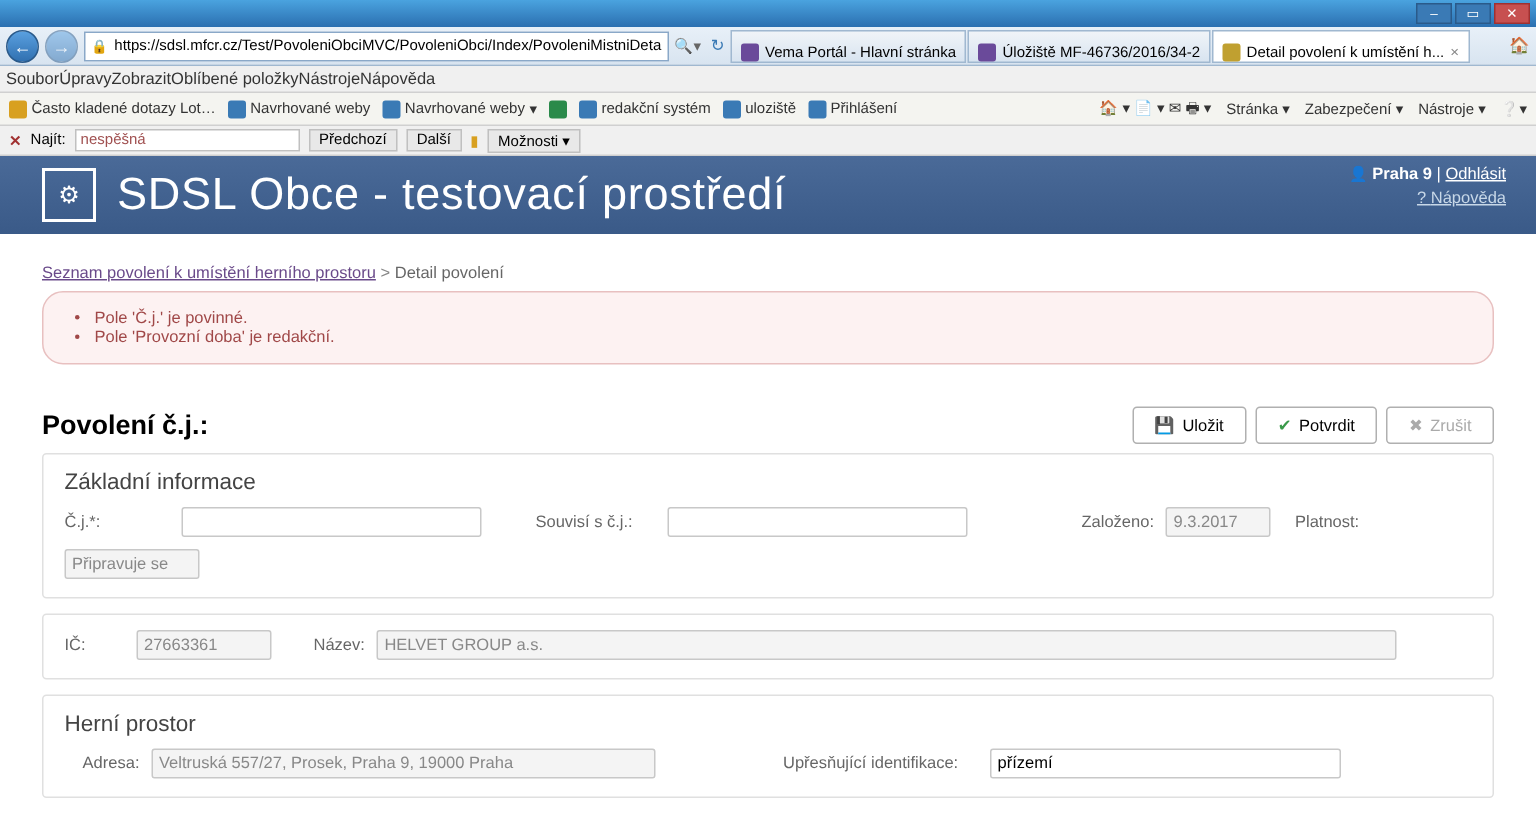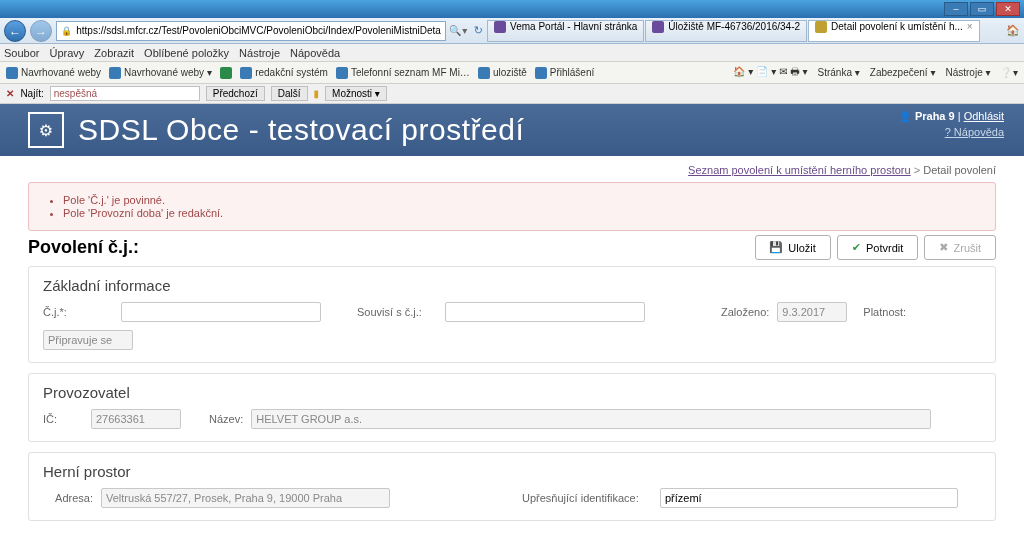--- a/index.html
+++ b/index.html
@@ -10,26 +10,26 @@
 .win-btns { display:flex; gap:2px; }
 .win-btn { width:24px; height:14px; background:#3a7ab5; border:1px solid #2a5a8a; color:#fff; font-size:9px; text-align:center; line-height:12px; }
 .win-btn.close { background:#c75050; border-color:#a03030; }
 
 .addr-bar { height:26px; background:linear-gradient(#e8f0f8,#d8e4f0); border-bottom:1px solid #a0b8d0; display:flex; align-items:center; padding:0 4px; gap:4px; }
 .nav-btn { width:22px; height:22px; border-radius:50%; background:linear-gradient(#5aa0e0,#3070b0); color:#fff; border:1px solid #2a5a8a; font-size:12px; text-align:center; line-height:20px; }
 .url-box { flex:0 0 310px; height:20px; background:#fff; border:1px solid #8aa8c8; font-size:10px; padding:2px 4px; display:flex; align-items:center; gap:4px; }
 .url-box .lock { color:#3a7a3a; font-size:9px; }
 .search-glass { width:20px; font-size:10px; color:#666; }
 .tabs { display:flex; gap:1px; flex:1; height:22px; }
-.tab { flex:0 0 auto; min-width:124px; height:22px; background:linear-gradient(#f0f4f8,#d8e4f0); border:1px solid #a0b8d0; font-size:10px; display:flex; align-items:flex-start; padding:0 6px; gap:4px; }
+.tab { flex:0 0 auto; min-width:124px; height:22px; background:linear-gradient(#f0f4f8,#d8e4f0); border:1px solid #a0b8d0; font-size:10px; display:flex; align-items:flex-end; padding:0 6px; gap:4px; }
 .tab.active { background:#fff; }
 .favicon { width:12px; height:12px; background:#6a4a9a; border-radius:2px; flex-shrink:0; }
 .tab-close { margin-left:auto; color:#888; }
 
-.menu-bar { height:18px; background:#f0f0f0; border-bottom:1px solid #d0d0d0; display:flex; align-items:center; padding:0 4px; gap:10px; font-size:11px; }
+.menu-bar { height:18px; background:#f0f0f0; border-bottom:1px solid #d0d0d0; display:flex; align-items:center; padding:0 4px; font-size:11px; }
 .menu-bar span { color:#333; }
 
 .bookmarks { height:22px; background:#f4f4f0; border-bottom:1px solid #d0d0d0; display:flex; align-items:center; padding:0 6px; gap:8px; font-size:10px; }
 .bm-item { display:flex; align-items:center; gap:3px; color:#333; }
 .bm-ico { width:12px; height:12px; background:#3a7ab5; border-radius:2px; }
 .bm-ico.g { background:#2a8a4a; }
 .bm-ico.y { background:#d8a020; }
 .bm-right { margin-left:auto; display:flex; gap:10px; align-items:center; }
 .bm-right span { color:#333; }
 
@@ -43,26 +43,26 @@
 .app-logo { width:36px; height:36px; border:2px solid #fff; display:flex; align-items:center; justify-content:center; font-size:16px; margin-right:14px; }
 .app-title { font-size:30px; font-weight:300; letter-spacing:0.5px; }
 .app-user { position:absolute; right:20px; top:6px; text-align:right; font-size:11px; }
 .app-user a { color:#fff; text-decoration:underline; }
 .app-user .help { color:#c8d8e8; display:block; margin-top:4px; }
 .app-user .help::before { content:"? "; }
 .user-icon::before { content:"👤 "; font-size:10px; }
 
 
 .content { padding:0 28px; }
-.breadcrumb { padding:8px 0 6px; font-size:11px;text-align:right; }
+.breadcrumb { padding:20px 0 6px; font-size:11px; }
 .breadcrumb a { color:#6a4a8a; text-decoration:underline; }
 .breadcrumb .sep { color:#888; }
 .breadcrumb .cur { color:#666; }
 
-.alert { background:#fdf2f2; border:1px solid #e8c0c0; border-radius:3px; padding:10px 16px; margin-bottom:4px; }
+.alert { background:#fdf2f2; border:1px solid #e8c0c0; border-radius:14px; padding:10px 16px; margin-bottom:28px; }
 .alert ul { list-style:disc; margin-left:18px; color:#a04848; font-size:11px; }
 .alert li { margin:1px 0; }
 
 .title-row { display:flex; align-items:center; margin:4px 0 6px; }
 .page-title { font-size:18px; font-weight:600; color:#000000; }
 .btns { margin-left:auto; display:flex; gap:6px; }
 .btn { background:#fff; border:1px solid #b0b0b0; border-radius:3px; padding:5px 14px; font-size:11px; display:flex; align-items:center; gap:5px; }
 .btn .ico-save { color:#3a6aa8; }
 .btn .ico-ok { color:#3a9a4a; }
 .btn.disabled { color:#aaa; }
@@ -122,34 +122,34 @@
   <span>Soubor</span>
   <span>Úpravy</span>
   <span>Zobrazit</span>
   <span>Oblíbené položky</span>
   <span>Nástroje</span>
   <span>Nápověda</span>
 </div>
 
 <div class="bookmarks">
   <div class="bm-item">
+      <div class="bm-ico y"></div>
+      <span>Často kladené dotazy  Lot…</span>
+    </div>
+  <div class="bm-item">
       <div class="bm-ico"></div>
       <span>Navrhované weby</span>
     </div>
   <div class="bm-item"><div class="bm-ico"></div><span>Navrhované weby</span>▾</div>
   <div class="bm-item">
       <div class="bm-ico g"></div>
     </div>
   <div class="bm-item">
       <div class="bm-ico"></div>
       <span>redakční systém</span>
-    </div>
-  <div class="bm-item">
-      <div class="bm-ico"></div>
-      <span>Telefonní seznam MF  Mi…</span>
     </div>
   <div class="bm-item">
       <div class="bm-ico"></div>
       <span>uloziště</span>
     </div>
   <div class="bm-item">
       <div class="bm-ico"></div>
       <span>Přihlášení</span>
     </div>
   <div class="bm-right">
@@ -225,41 +225,40 @@
       <input class="inp" style="width: 200px;">
       <span style="width:60px"></span>
       <span class="lbl">Založeno:</span>
       <input class="inp ro" style="width: 70px;" value="9.3.2017">
       <span class="lbl" style="margin-left:8px">Platnost:</span>
       <input class="inp ro" style="width: 90px;" value="Připravuje se">
     </div>
   </div>
 
   <div class="panel">
-    <div class="panel-title">Provozovatel</div>
     <div class="form-row">
       <span class="lbl" style="width:40px">IČ:</span>
       <input class="inp ro" style="width: 90px;" value="27663361">
       <span class="lbl" style="margin-left:20px">Název:</span>
       <input class="inp ro" style="width: 680px;" value="HELVET GROUP a.s.">
     </div>
   </div>
 
   <div class="panel">
     <div class="panel-title">Herní prostor</div>
     <div class="two-col">
       <div class="col">
         <div class="form-row">
           <span class="lbl" style="width:50px;text-align:right">Adresa:</span>
-          <input class="inp ro" style="width: 289px;" value="Veltruská 557/27, Prosek, Praha 9, 19000 Praha">
+          <input class="inp ro" style="width: 336px;" value="Veltruská 557/27, Prosek, Praha 9, 19000 Praha">
         </div>
 
       </div>
       <div class="col">
         <div class="form-row">
           <span class="lbl" style="width:130px">Upřesňující identifikace:</span>
-          <input class="inp" style="width: 298px;" value="přízemí">
+          <input class="inp" style="width: 234px;" value="přízemí">
         </div>
 
       </div>
     </div>
   </div>
 </div>
 
 </body></html>

